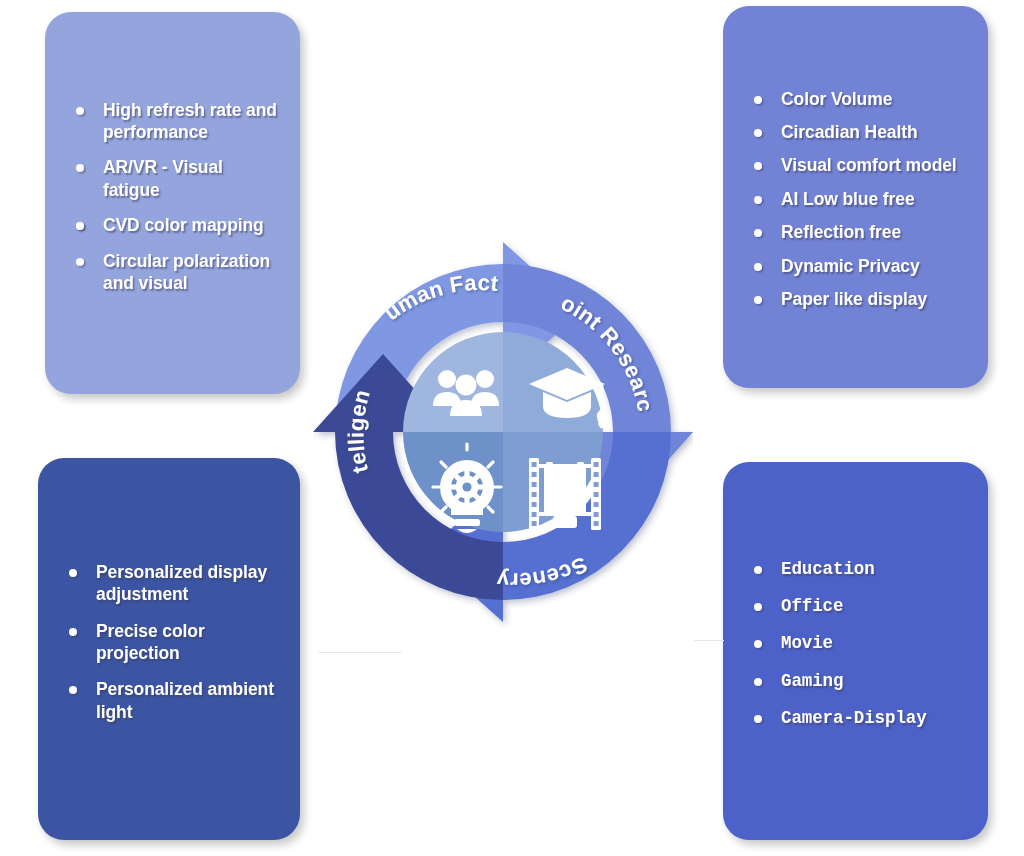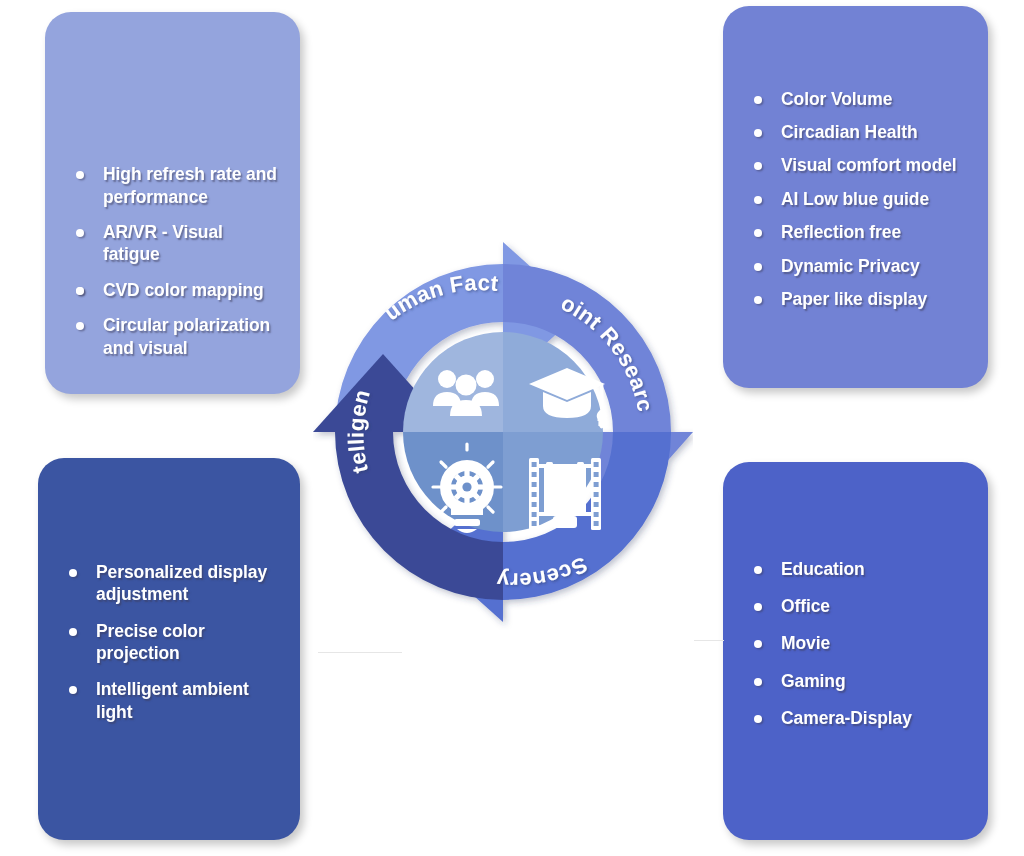--- a/index.html
+++ b/index.html
@@ -50,36 +50,36 @@
     height: 8px;
     border-radius: 50%;
     background: #ffffff;
     box-shadow: 1.5px 1.5px 1.6px rgba(60,60,90,0.45);
   }
 
   #panel-top-left {
     left: 45px;  top: 12px;  width: 255px; height: 382px;
     background: #94a4dd;
     padding: 22px 20px 22px 22px;
-    justify-content: flex-end;
   }
   #panel-top-right {
     left: 723px; top: 6px;   width: 265px; height: 382px;
     background: #7282d4;
     padding: 30px 20px 22px 22px;
   }
   #panel-bottom-left {
     left: 38px;  top: 458px; width: 262px; height: 382px;
     background: #3b55a2;
     padding: 22px 20px 22px 22px;
   }
   #panel-bottom-right {
     left: 723px; top: 462px; width: 265px; height: 378px;
     background: #4d62c8;
     padding: 22px 20px 22px 22px;
+    font-family: Liberation Mono, monospace;
   }
   #panel-top-left li   { margin-bottom: 13px; }
   #panel-bottom-left li{ margin-bottom: 14px; }
   #panel-bottom-right li{ margin-bottom: 15px; }
 
   
   #cycle {
     position: absolute;
     left: 313px;
     top: 226px;
@@ -114,32 +114,32 @@
     <li><span class="bullet"></span><span>CVD color mapping</span></li>
     <li><span class="bullet"></span><span>Circular polarization and visual</span></li>
   </ul>
 </div>
 
 <div class="panel" id="panel-top-right">
   <ul>
     <li><span class="bullet"></span><span>Color Volume</span></li>
     <li><span class="bullet"></span><span>Circadian Health</span></li>
     <li><span class="bullet"></span><span>Visual comfort model</span></li>
-    <li><span class="bullet"></span><span>AI Low blue guide</span></li>
+    <li><span class="bullet"></span><span>AI Low blue free</span></li>
     <li><span class="bullet"></span><span>Reflection free</span></li>
     <li><span class="bullet"></span><span>Dynamic Privacy</span></li>
     <li><span class="bullet"></span><span>Paper like display</span></li>
   </ul>
 </div>
 
 <div class="panel" id="panel-bottom-left">
   <ul>
     <li><span class="bullet"></span><span>Personalized display adjustment</span></li>
     <li><span class="bullet"></span><span>Precise color projection</span></li>
-    <li><span class="bullet"></span><span>Intelligent ambient light</span></li>
+    <li><span class="bullet"></span><span>Personalized ambient light</span></li>
   </ul>
 </div>
 
 <div class="panel" id="panel-bottom-right">
   <ul>
     <li><span class="bullet"></span><span>Education</span></li>
     <li><span class="bullet"></span><span>Office</span></li>
     <li><span class="bullet"></span><span>Movie</span></li>
     <li><span class="bullet"></span><span>Gaming</span></li>
     <li><span class="bullet"></span><span>Camera-Display</span></li>

